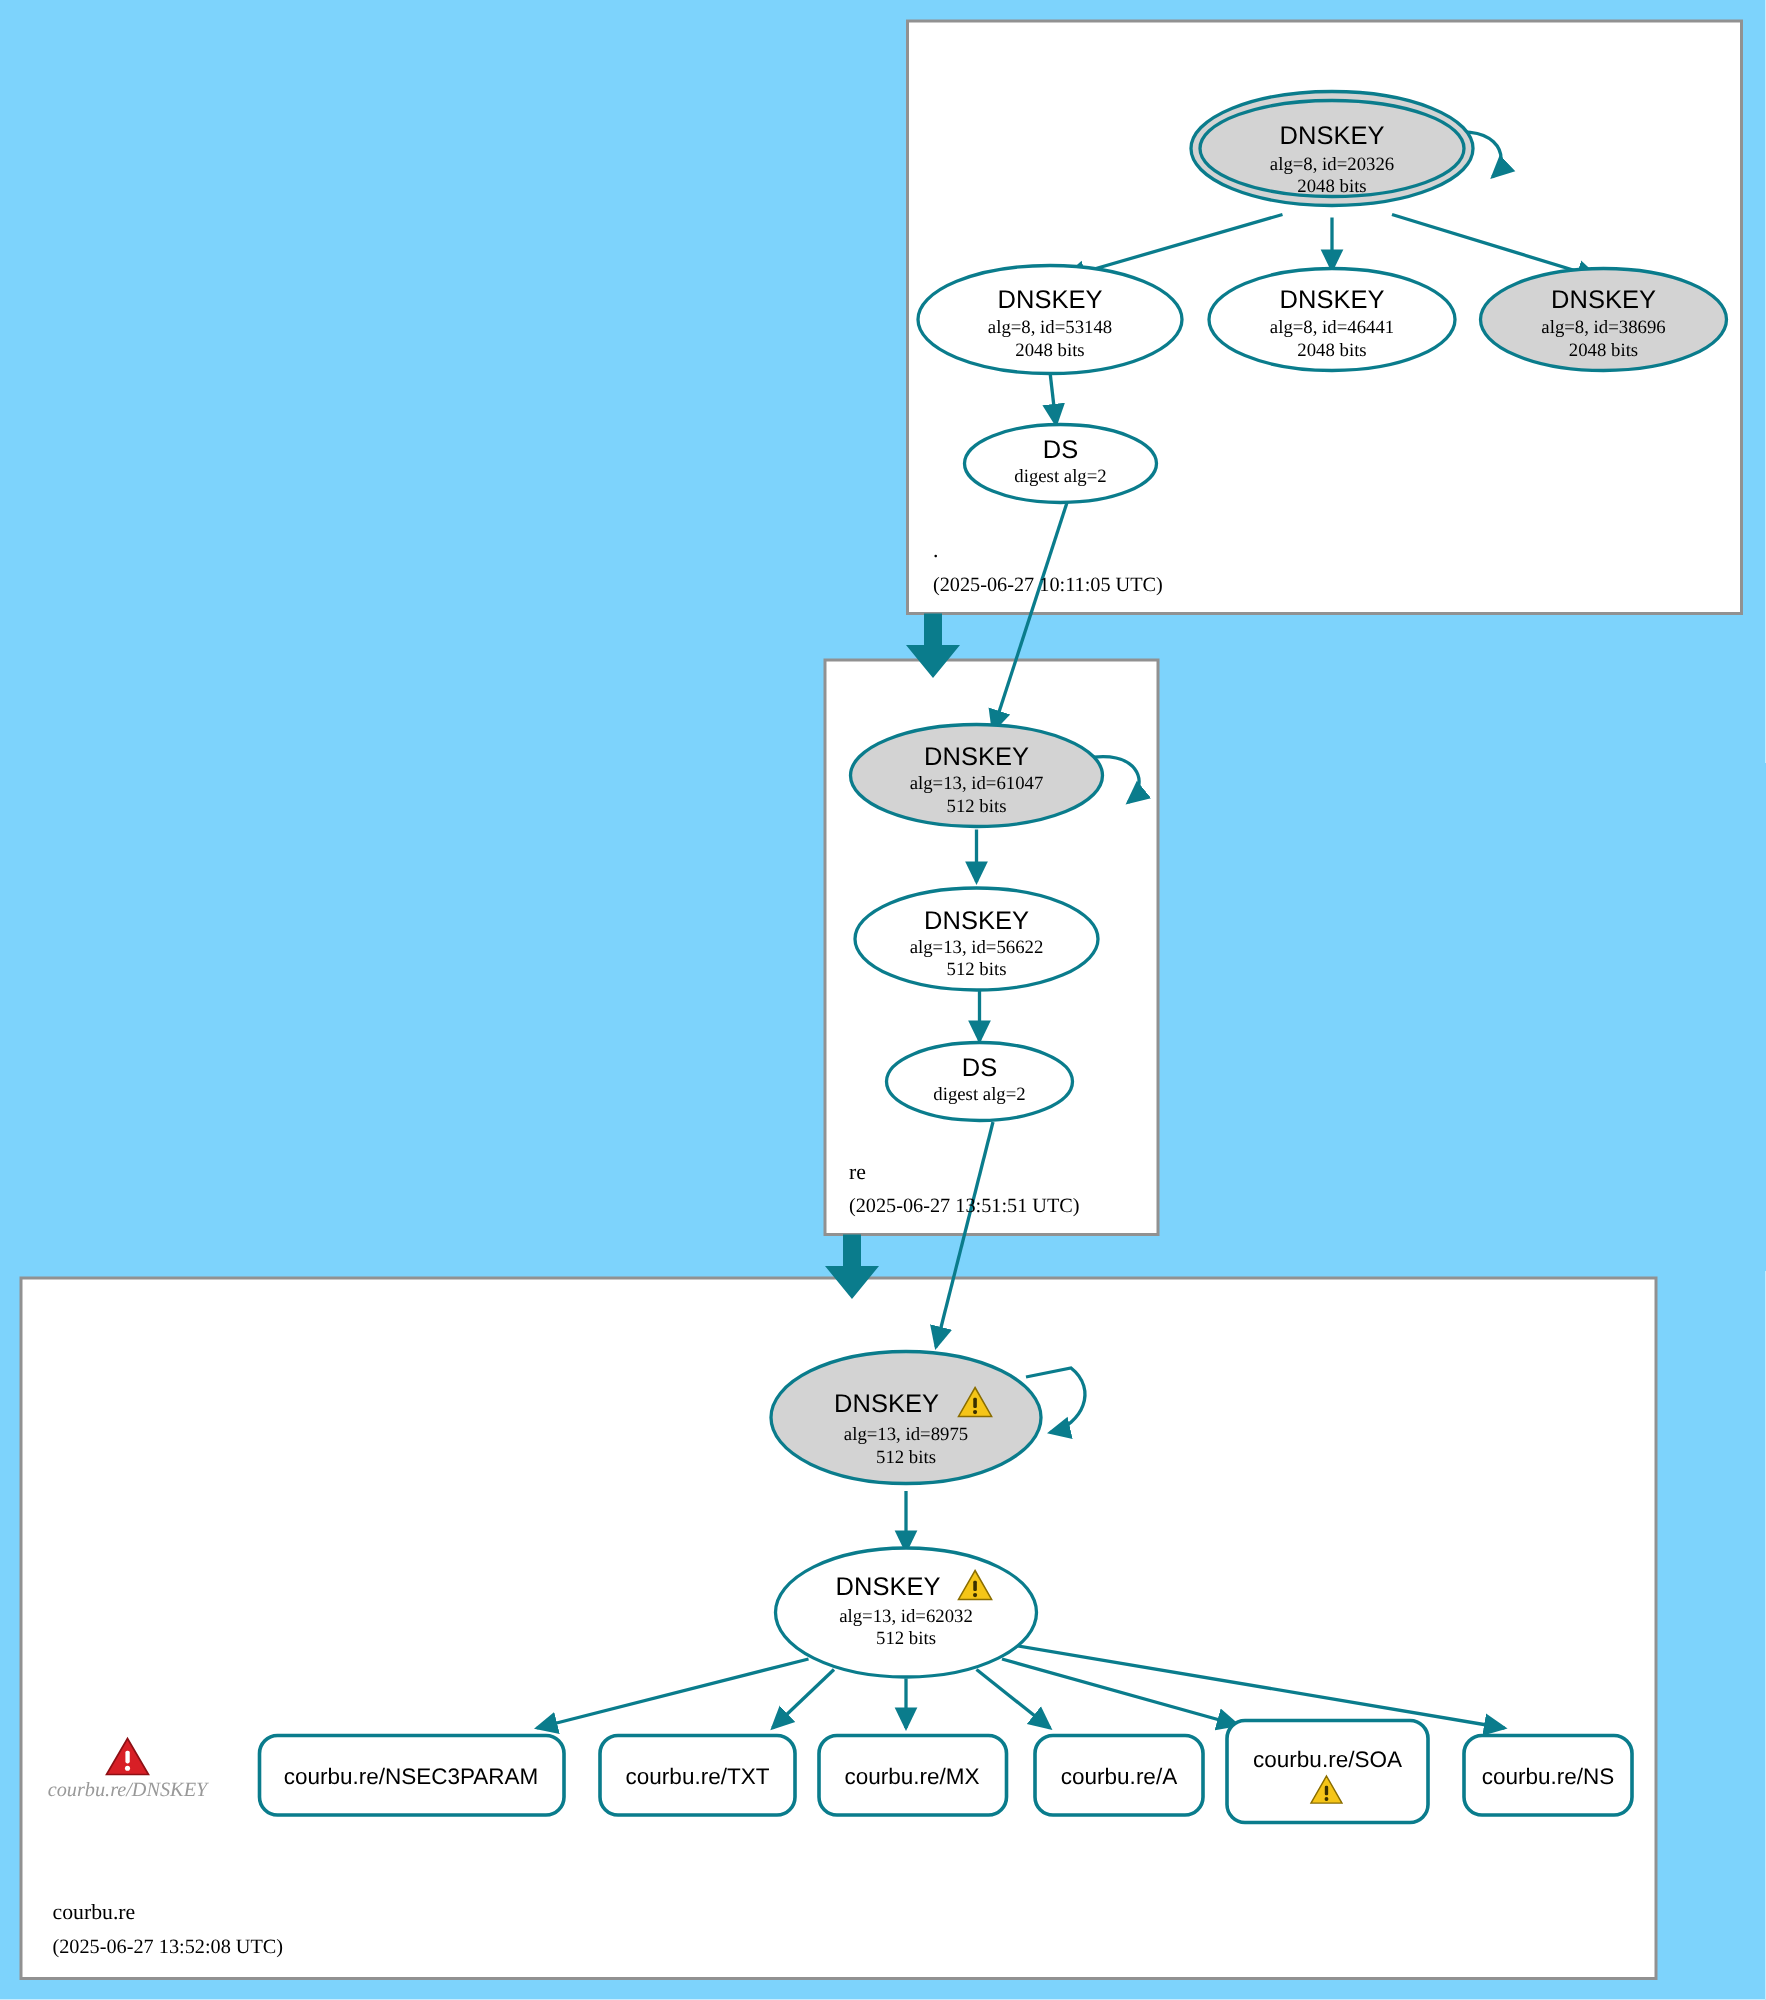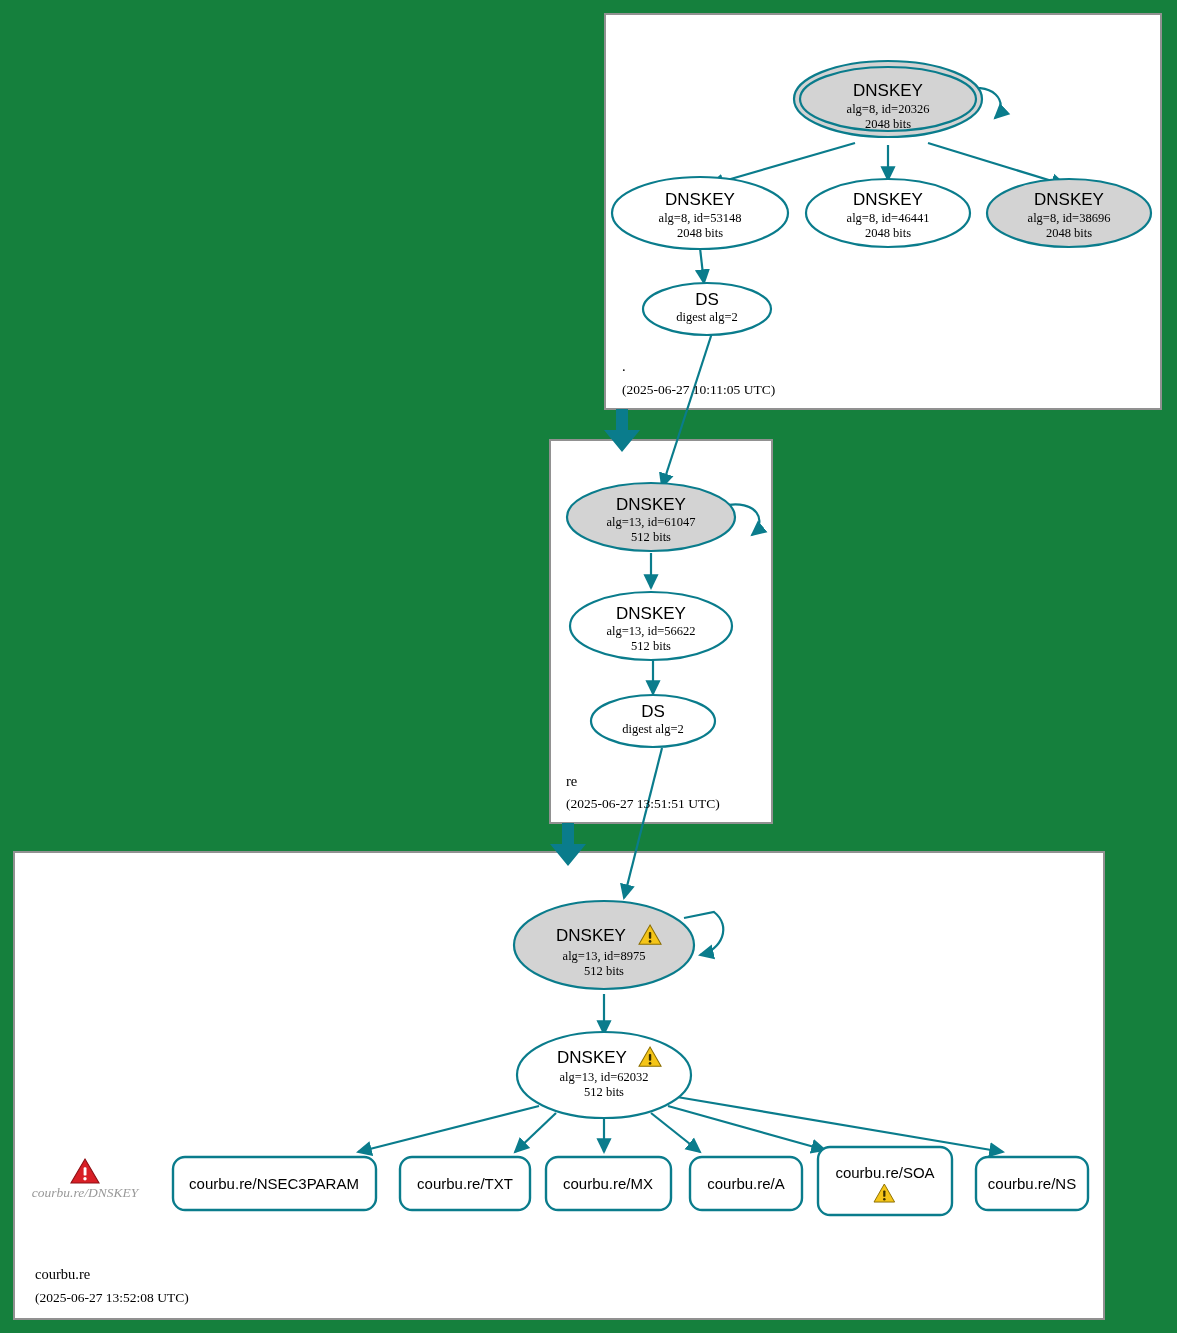--- a/index.html
+++ b/index.html
@@ -4,21 +4,21 @@
 <style>
   html, body {
     margin: 0;
     padding: 0;
     background: #ffffff;
   }
   #canvas {
     position: relative;
     width: 1177px;
     height: 1333px;
-    background: #15803d;
+    background: #7dd3fc;
     font-family: "Liberation Sans", sans-serif;
     overflow: hidden;
   }
   svg.layer {
     position: absolute;
     left: 0;
     top: 0;
     width: 1177px;
     height: 1333px;
   }

